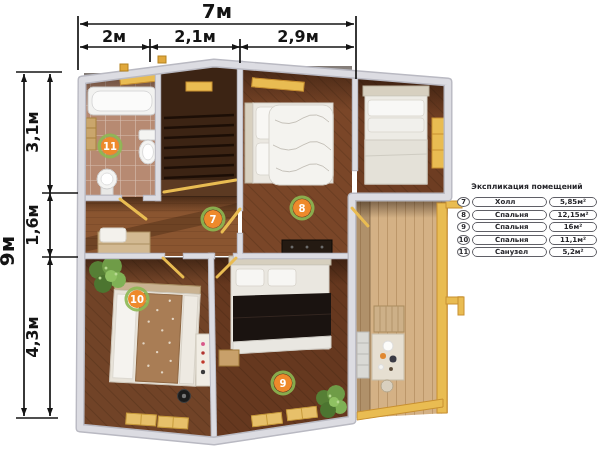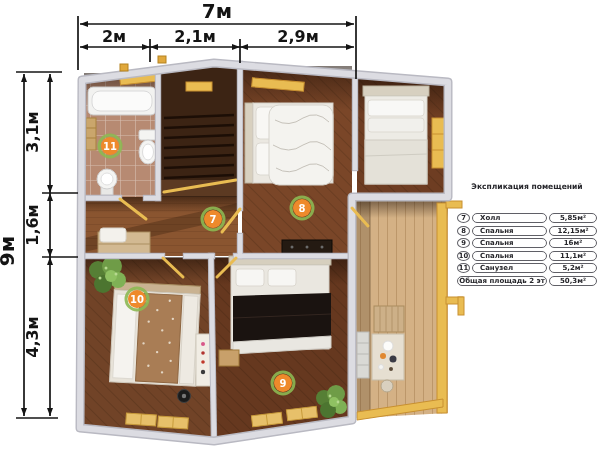--- a/index.html
+++ b/index.html
@@ -1,27 +1,27 @@
 <!DOCTYPE html>
 <html><head>
 <meta charset="utf-8">
 <style>
   html,body{margin:0;padding:0;background:#ffffff;}
   .stage{position:relative;width:600px;height:450px;background:#ffffff;overflow:hidden;
          font-family:"DejaVu Sans",sans-serif;}
   .plan-svg{position:absolute;left:0;top:0;}
   
   .legend{position:absolute;left:457px;top:182px;width:140px;color:#26262b;}
-  .legend-title{font-size:7.6px;font-weight:bold;text-align:center;margin-bottom:22px;
+  .legend-title{font-size:7.6px;font-weight:bold;text-align:center;margin-bottom:6px;
                 white-space:nowrap;}
   .lrow{display:flex;align-items:stretch;gap:2px;margin-bottom:2.6px;height:10px;}
   .lnum{width:13px;border:1px solid #5f5f66;border-radius:50%;font-size:6.8px;font-weight:bold;
         display:flex;align-items:center;justify-content:center;background:#fff;box-sizing:border-box;}
   .lname{flex:1;border:1px solid #5f5f66;border-radius:5px;font-size:7px;font-weight:bold;
-         display:flex;align-items:center;padding:0 7px;background:#fff;box-sizing:border-box;
+         display:flex;align-items:center;padding:0 22px;background:#fff;box-sizing:border-box;
          white-space:nowrap;overflow:hidden;}
   .larea{width:48px;border:1px solid #5f5f66;border-radius:5px;font-size:7px;font-weight:bold;
          display:flex;align-items:center;justify-content:center;background:#fff;box-sizing:border-box;
          white-space:nowrap;}
   .lrow.total .lname{justify-content:center;}
 </style>
 </head>
 <body>
 
 <div class="stage">
@@ -403,19 +403,15 @@
   <div class="lrow">
     <div class="lnum">10</div>
     <div class="lname">Спальня</div>
     <div class="larea">11,1м²</div>
   </div>
   <div class="lrow">
     <div class="lnum">11</div>
     <div class="lname">Санузел</div>
     <div class="larea">5,2м²</div>
   </div>
-  <div class="lrow total">
-    <div class="lname">Общая площадь 2 эт</div>
-    <div class="larea">50,3м²</div>
-  </div>
 </div>
 
 </div>
 
 </body></html>

